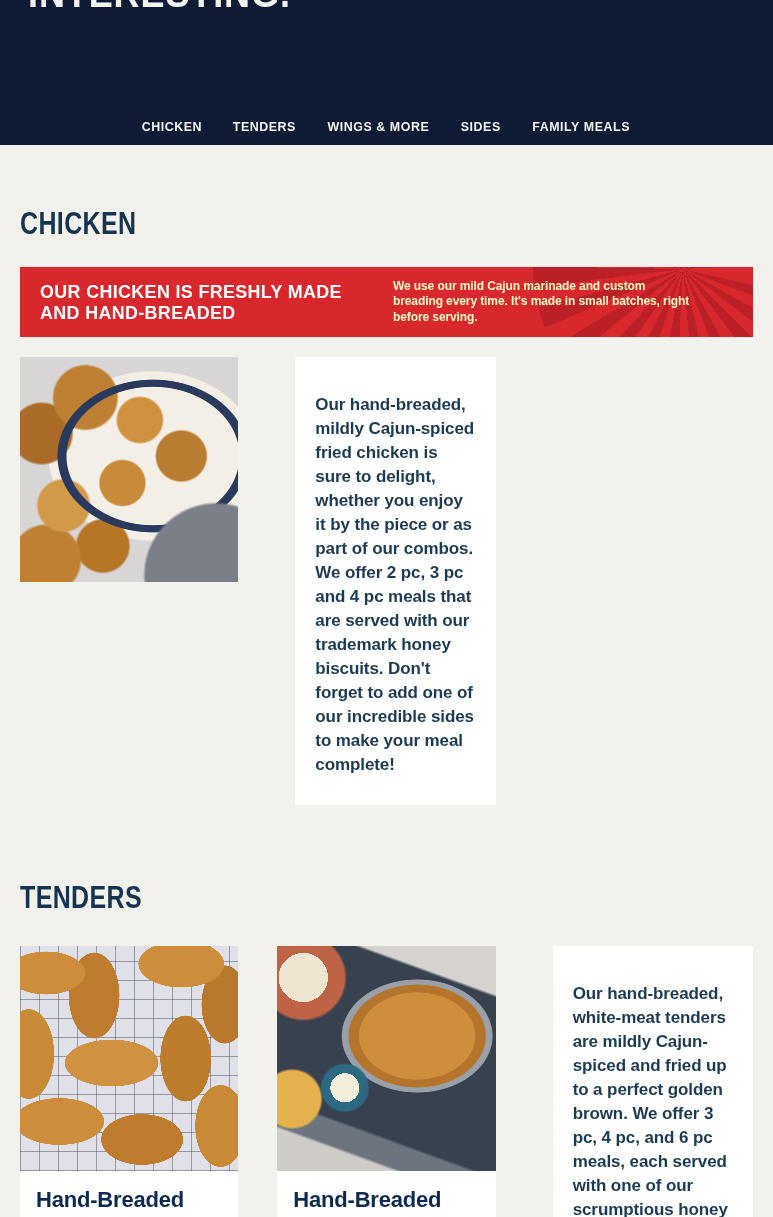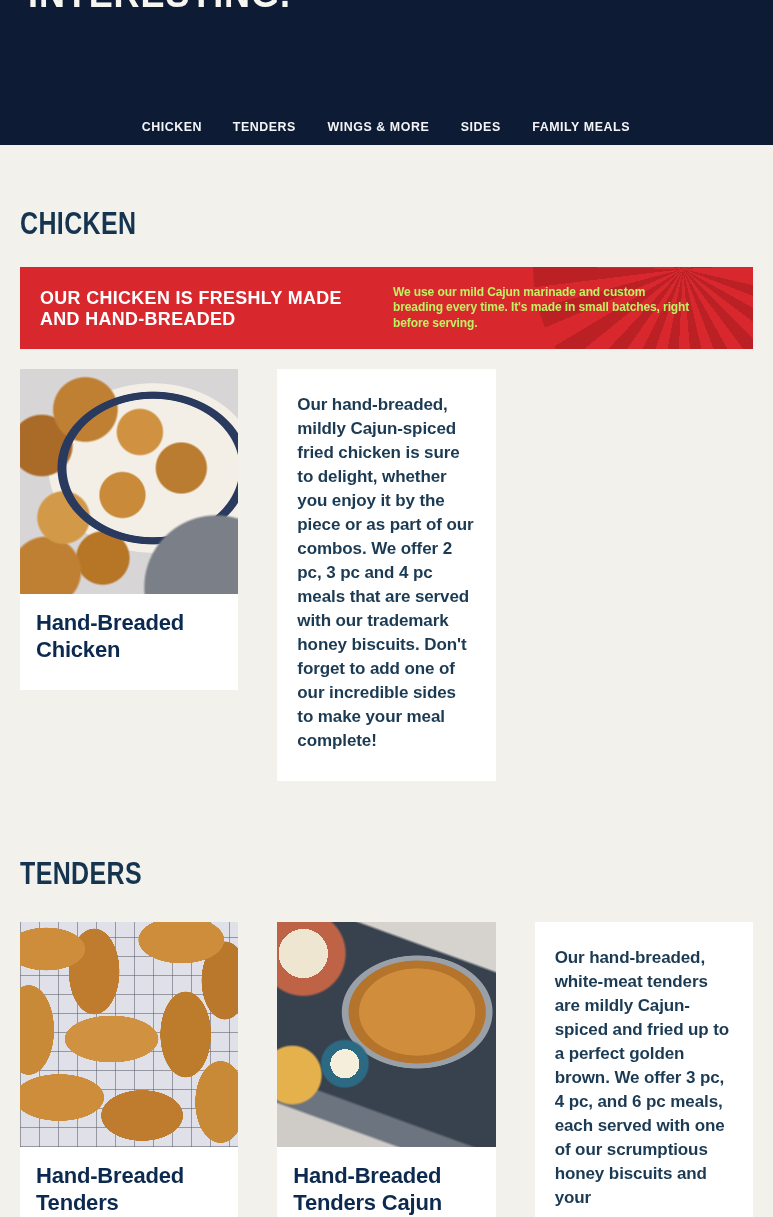--- a/index.html
+++ b/index.html
@@ -35,31 +35,31 @@
 
   .section-title {
     font-size:32px; font-weight:800; color:#153450; letter-spacing:0.5px;
     transform:scaleX(0.78); transform-origin:left center; white-space:nowrap;
   }
   .section-chicken .section-title { margin-top:60px; }
   .section-tenders { margin-top:74px; }
 
   
   .info-banner {
-    position:relative; margin-top:25px; height:82px; background:#d8282e;
+    position:relative; margin-top:25px; height:70px; background:#d8282e;
     display:flex; align-items:center; overflow:hidden;
   }
   .banner-heading {
     position:relative; z-index:2; width:330px; margin-left:20px;
     color:#ffffff; font-size:19px; line-height:1.12; font-weight:800;
     letter-spacing:0.4px; transform:scaleX(0.94); transform-origin:left center;
   }
   .banner-body {
     position:relative; z-index:2; width:305px; margin-left:23px;
-    color:#bef264; font-size:12px; line-height:1.28; font-weight:600;
+    color:#fef9c3; font-size:12px; line-height:1.28; font-weight:600;
     letter-spacing:-0.1px;
   }
   .banner-rays {
     position:absolute; z-index:1; width:300px; height:300px; border-radius:50%;
     right:-80px; top:-148px;
     background:repeating-conic-gradient(from 95deg at 50% 50%,
       rgba(0,0,0,0) 0deg 8deg, rgba(120,14,18,0.30) 8deg 16deg);
   }
 
   
@@ -70,21 +70,21 @@
   .section-tenders .card-grid { margin-top:30px; }
 
   .menu-card { background:#ffffff; cursor:pointer; }
   .card-photo { height:225px; width:100%; }
   .card-title-block { padding:15px 16px 26px 16px; min-height:93px; }
   .card-title {
     font-size:22px; line-height:1.24; font-weight:800; color:#0c2a50;
     letter-spacing:-0.2px;
   }
 
-  .desc-card { background:#ffffff; padding:24px 20px 28px 20px; }
+  .desc-card { background:#ffffff; padding:36px 20px 28px 20px;margin-left:18px; }
   .desc-text {
     font-size:17px; line-height:24px; font-weight:600; color:#1b3a53;
     letter-spacing:-0.1px;
   }
 
   
   .photo-chicken-basket {
     background-color:#d7d5d6;
     background-image:
       radial-gradient(circle at 90% 97%, #7a7f88 0 24%, rgba(122,127,136,0) 25%),
@@ -155,23 +155,20 @@
 
       <div class="info-banner">
         <div class="banner-rays"></div>
         <div class="banner-heading">OUR CHICKEN IS FRESHLY MADE AND HAND-BREADED</div>
         <div class="banner-body">We use our mild Cajun marinade and custom breading every time. It's made in small batches, right before serving.</div>
       </div>
 
       <div class="card-grid">
         <div class="menu-card">
           <div class="card-photo photo-chicken-basket"></div>
-          <div class="card-title-block">
-            <h3 class="card-title">Hand-Breaded Chicken</h3>
-          </div>
         </div>
 
 
         <div class="desc-card">
           <p class="desc-text">Our hand-breaded, mildly Cajun-spiced fried chicken is sure to delight, whether you enjoy it by the piece or as part of our combos. We offer 2 pc, 3 pc and 4 pc meals that are served with our trademark honey biscuits. Don't forget to add one of our incredible sides to make your meal complete!</p>
         </div>
       </div>
     </section>
 
     <section class="section-tenders">

